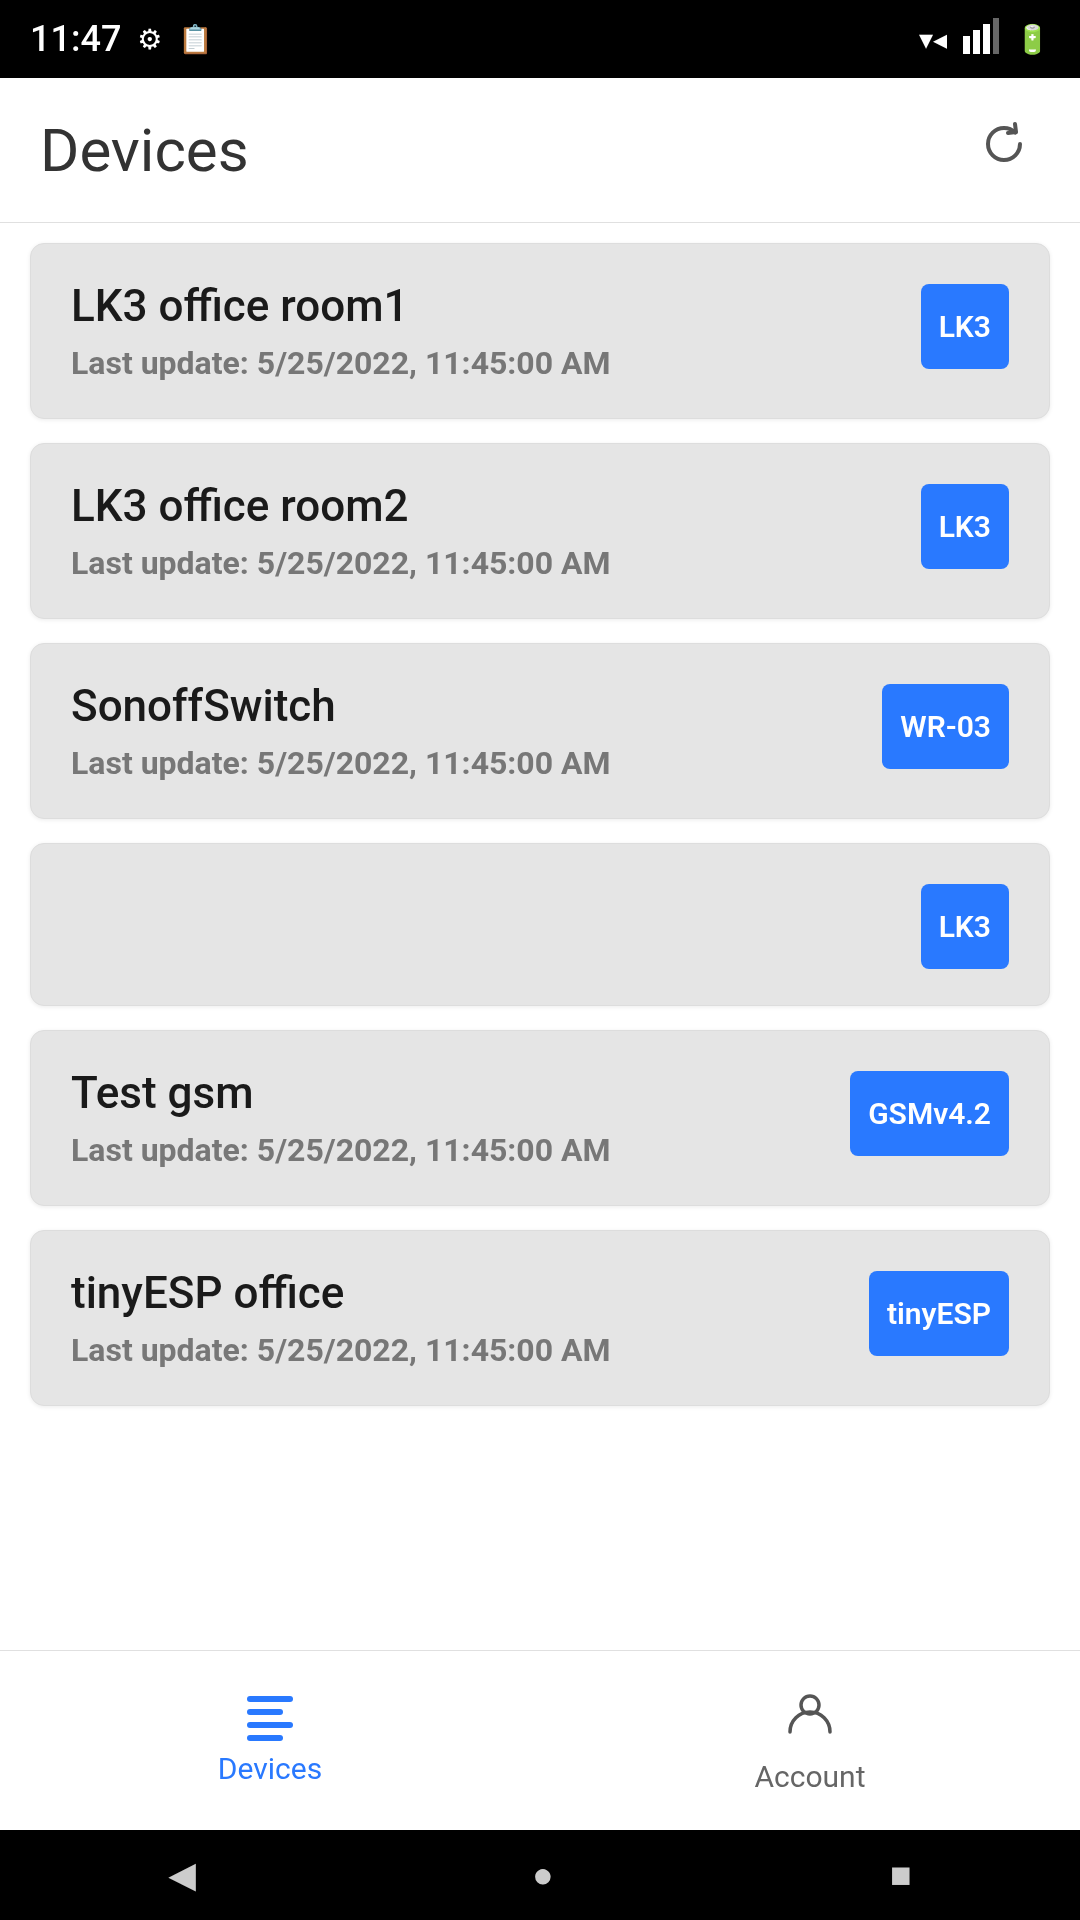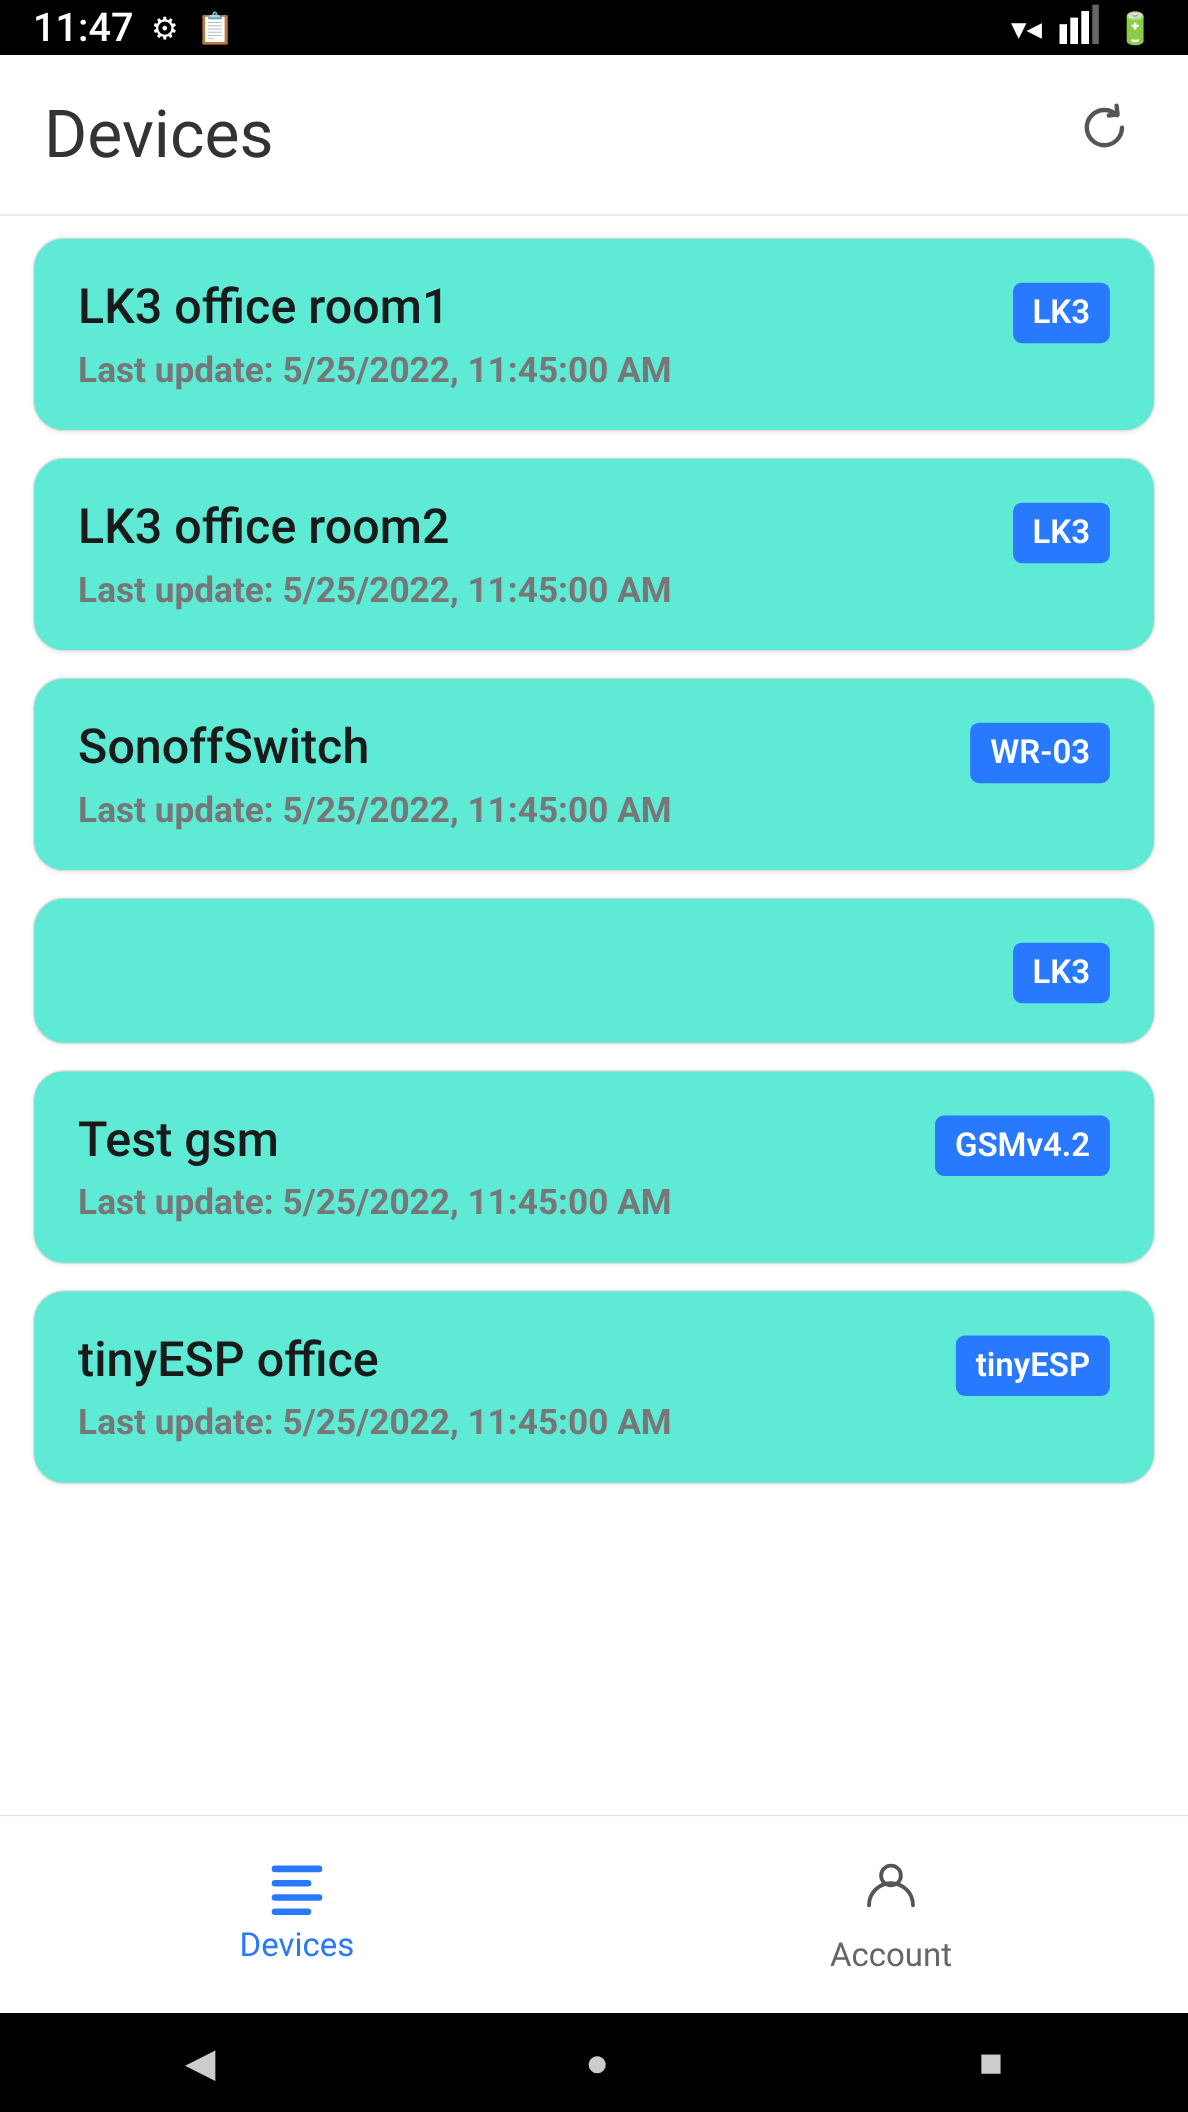--- a/index.html
+++ b/index.html
@@ -14,21 +14,21 @@
       width: 1080px;
       height: 1920px;
       background: #fff;
       overflow: hidden;
       position: relative;
     }
 
     
     .status-bar {
       background: #000;
-      height: 50px;
+      height: 78px;
       display: flex;
       align-items: center;
       justify-content: space-between;
       padding: 0 30px;
       color: #fff;
     }
 
     .status-left {
       display: flex;
       align-items: center;
@@ -87,23 +87,23 @@
       flex: 1;
       padding: 20px 30px;
       overflow-y: auto;
       height: calc(1920px - 70px - 130px - 180px);
       display: flex;
       flex-direction: column;
       gap: 24px;
     }
 
     .device-card {
-      background: #5eead4;
+      background: #e5e5e5;
       border: 1px solid #ddd;
-      border-radius: 28px;
+      border-radius: 14px;
       padding: 36px 40px;
       display: flex;
       align-items: flex-start;
       justify-content: space-between;
       box-shadow: 0 1px 4px rgba(0,0,0,0.08);
       cursor: pointer;
     }
 
     .device-info {
       flex: 1;
@@ -119,21 +119,21 @@
     .device-update {
       font-size: 32px;
       color: #777;
       font-weight: bold;
     }
 
     .device-badge {
       background: #2979ff;
       color: #fff;
       border-radius: 8px;
-      padding: 10px 18px;
+      padding: 25px 18px;
       font-size: 30px;
       font-weight: 600;
       white-space: nowrap;
       margin-left: 20px;
       margin-top: 4px;
     }
 
     
     .bottom-nav {
       position: absolute;

